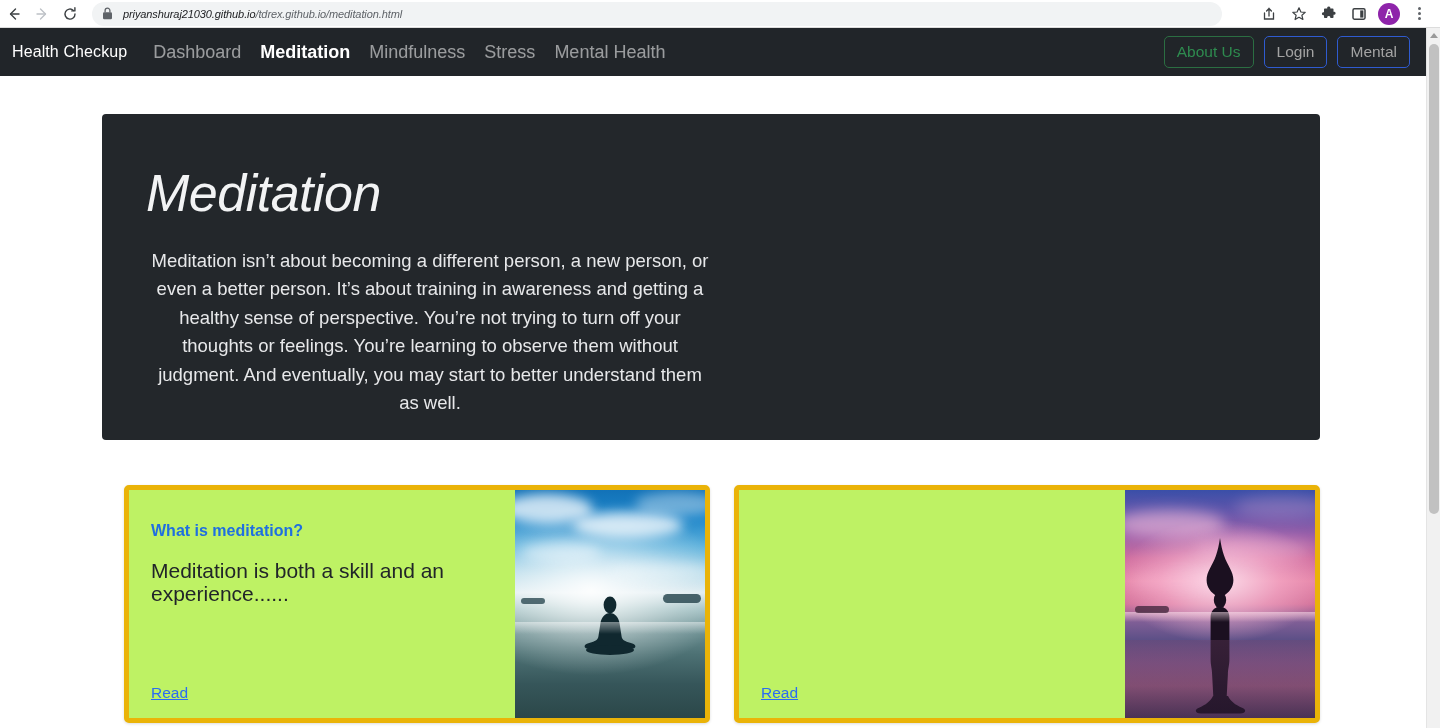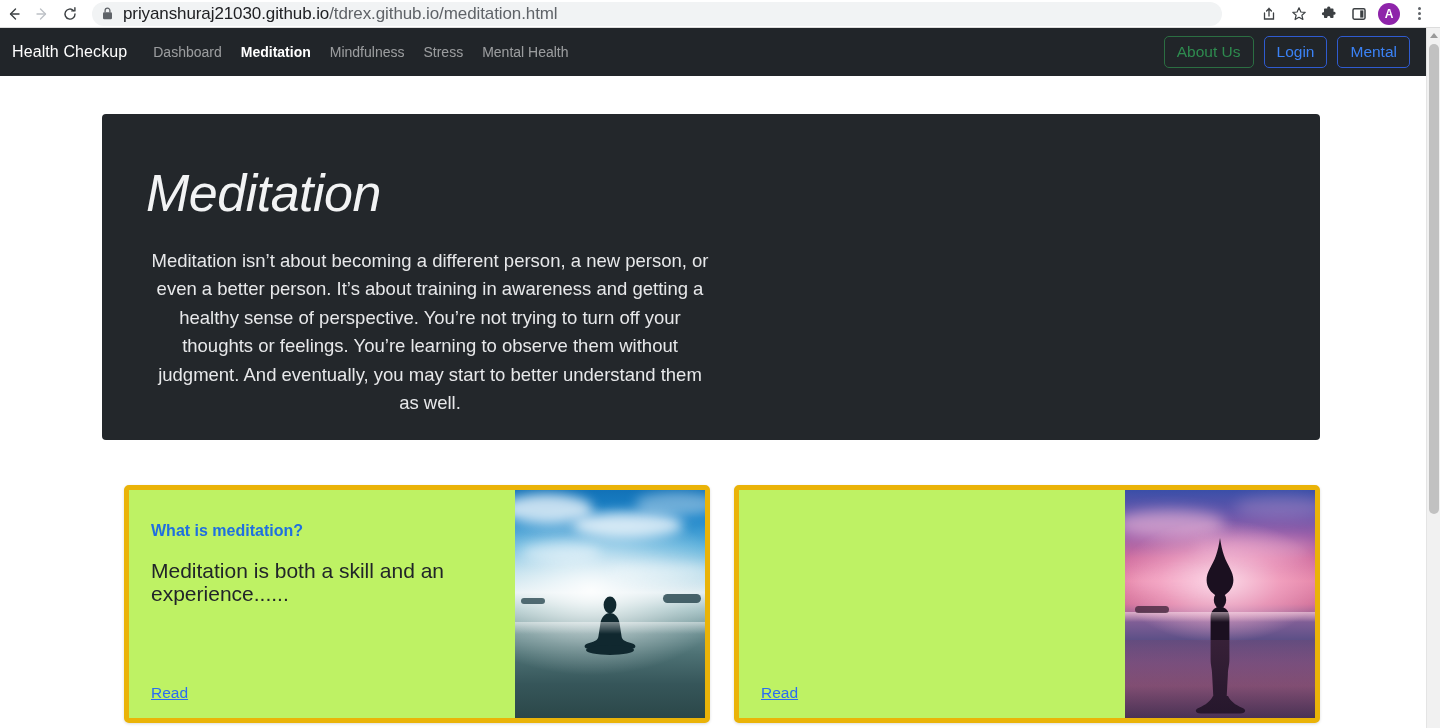--- a/index.html
+++ b/index.html
@@ -29,24 +29,25 @@
     height: 24px;
     flex: 1;
     background: #f1f3f4;
     border-radius: 13px;
     display: flex; align-items: center;
     padding: 0 10px;
     max-width: 1130px;
   }
   .lock-ico { margin-right: 10px; display:flex; align-items:center; }
   .url-text {
-    font-size: 17px;
+    font-size: 11px;
     color: #202124;
     white-space: nowrap;
     letter-spacing: -0.1px;
+    font-style: italic;
   }
   .url-text .dim { color: #5f6368; }
   .chrome-right {
     display: flex; align-items: center;
     margin-left: auto;
     padding-right: 6px;
   }
   .chrome-right .nav-btn { width: 30px; }
   .avatar-btn {
     width: 22px; height: 22px; border-radius: 50%;
@@ -77,36 +78,36 @@
   }
   .brand {
     color: #ffffff;
     font-size: 16px;
     letter-spacing: 0.1px;
     margin-right: 26px;
     white-space: nowrap;
   }
   .nav-links { display: flex; align-items: center; gap: 19px; }
   .nav-link {
-    font-size: 14px;
+    font-size: 18px;
     color: rgba(255,255,255,0.55);
     white-space: nowrap;
   }
   .nav-link.active { color: #ffffff; font-weight: bold; }
   .nav-actions { margin-left: auto; display: flex; align-items: flex-end; gap: 10px; }
   .btn-outline {
     font-size: 15.5px;
     padding: 6px 12px;
     border-radius: 5px;
     background: transparent;
     white-space: nowrap;
     line-height: 1.15;
   }
   .btn-green { color: #2e8b4f; border: 1px solid #2b6e42; }
-  .btn-blue  { color: #3b82f6; border: 1px solid #2f5bd0; }
+  .btn-blue  { color: #a3a3a3; border: 1px solid #2f5bd0; }
 
   
   .hero {
     margin: 38px 106px 0 102px;
     background: #23272b;
     border-radius: 4px;
     height: 326px;
     padding: 52px 44px 0 44px;
   }
   .hero-title {

